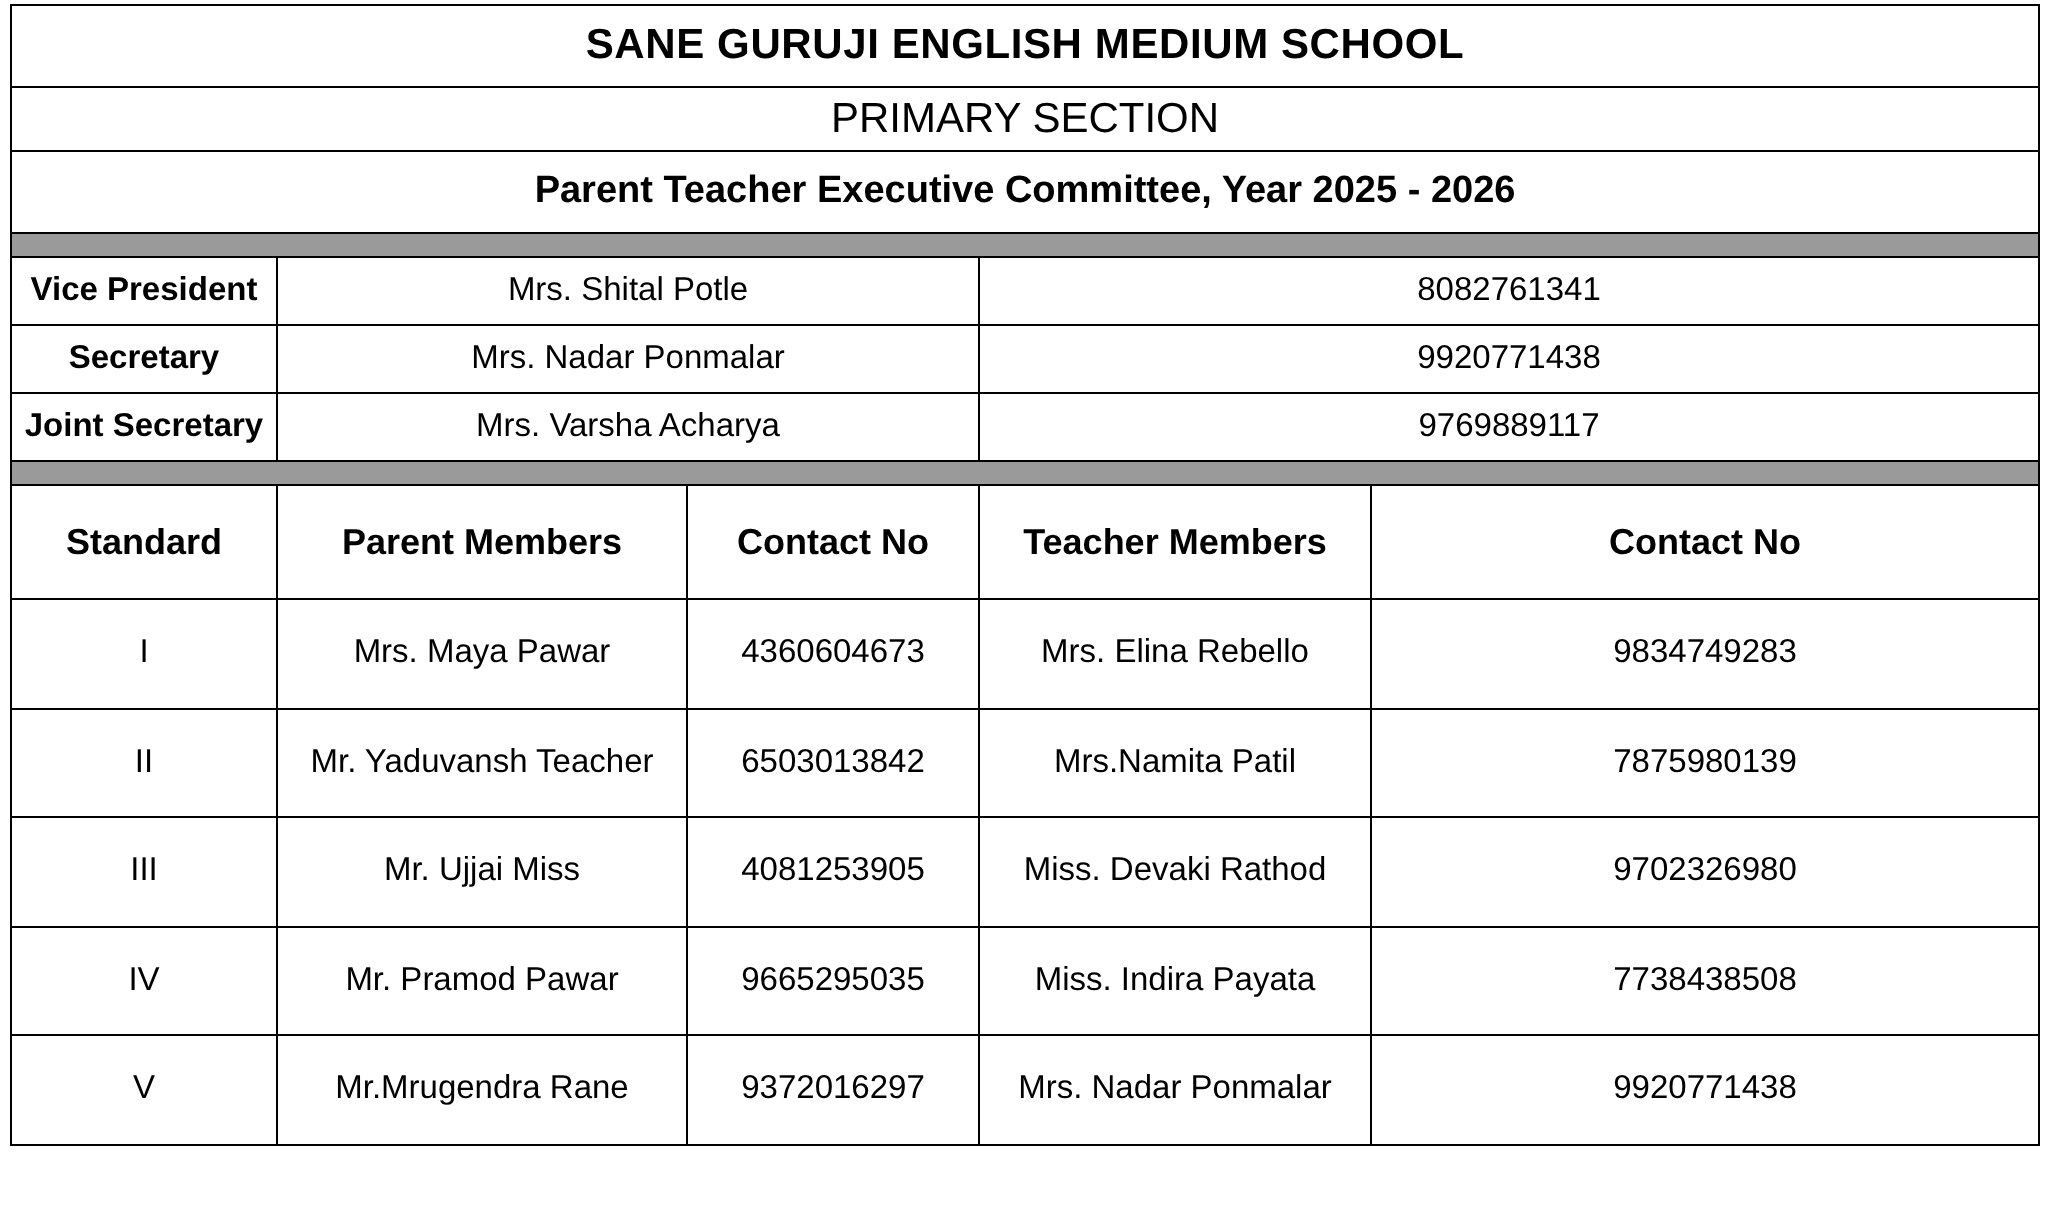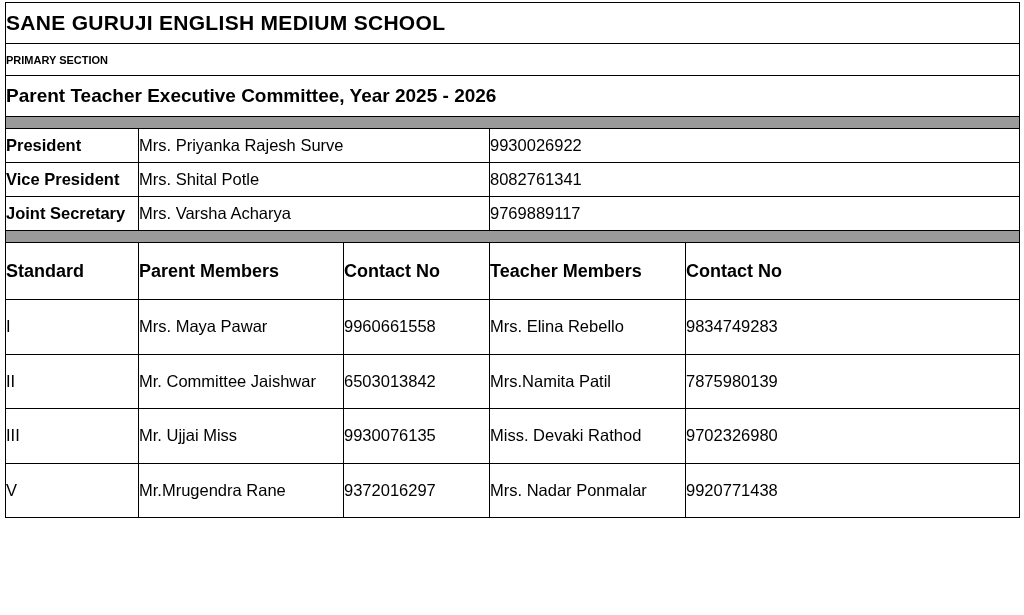--- a/index.html
+++ b/index.html
@@ -23,32 +23,32 @@
   table.doc {
     border-collapse: collapse;
     table-layout: fixed;
     width: 1014px;
     margin: 2px 5px 0 5px;
   }
   table.doc td {
     border: 1.5px solid #000000;
     padding: 0;
     vertical-align: middle;
-    text-align: left;
+    text-align: center;
   }
   .title-cell {
     height: 40px;
     font-size: 21px;
     font-weight: bold;
     letter-spacing: 0.3px;
   }
   .subtitle-cell {
     height: 31px;
-    font-size: 11px;
-    font-weight: bold;
+    font-size: 21px;
+    font-weight: normal;
   }
   .committee-cell {
     height: 40px;
     font-size: 19px;
     font-weight: bold;
   }
   .spacer-row td {
     height: 11px;
     background: #9a9a9a;
     border-left: 1.5px solid #000;
@@ -105,28 +105,28 @@
         <td class="subtitle-cell" colspan="5">PRIMARY SECTION</td>
       </tr>
       <tr>
         <td class="committee-cell" colspan="5">Parent Teacher Executive Committee, Year 2025 - 2026</td>
       </tr>
       <tr class="spacer-row">
         <td colspan="5"></td>
       </tr>
 
       <tr class="office-row">
-        <td class="office-role">President</td>
-        <td class="office-name" colspan="2">Mrs. Priyanka Rajesh Surve</td>
-        <td class="office-phone" colspan="2">9930026922</td>
-      </tr>
-      <tr class="office-row">
         <td class="office-role">Vice President</td>
         <td class="office-name" colspan="2">Mrs. Shital Potle</td>
         <td class="office-phone" colspan="2">8082761341</td>
+      </tr>
+      <tr class="office-row">
+        <td class="office-role">Secretary</td>
+        <td class="office-name" colspan="2">Mrs. Nadar Ponmalar</td>
+        <td class="office-phone" colspan="2">9920771438</td>
       </tr>
       <tr class="office-row">
         <td class="office-role">Joint Secretary</td>
         <td class="office-name" colspan="2">Mrs. Varsha Acharya</td>
         <td class="office-phone" colspan="2">9769889117</td>
       </tr>
 
       <tr class="spacer-row">
         <td colspan="5"></td>
       </tr>
@@ -135,37 +135,44 @@
         <td>Standard</td>
         <td>Parent Members</td>
         <td>Contact No</td>
         <td>Teacher Members</td>
         <td>Contact No</td>
       </tr>
 
       <tr class="data-row">
         <td class="std-cell">I</td>
         <td>Mrs. Maya Pawar</td>
-        <td>9960661558</td>
+        <td>4360604673</td>
         <td>Mrs. Elina Rebello</td>
         <td>9834749283</td>
       </tr>
       <tr class="data-row">
         <td class="std-cell">II</td>
-        <td>Mr. Committee Jaishwar</td>
+        <td>Mr. Yaduvansh Teacher</td>
         <td>6503013842</td>
         <td>Mrs.Namita Patil</td>
         <td>7875980139</td>
       </tr>
       <tr class="data-row">
         <td class="std-cell">III</td>
         <td>Mr. Ujjai Miss</td>
-        <td>9930076135</td>
+        <td>4081253905</td>
         <td>Miss. Devaki Rathod</td>
         <td>9702326980</td>
+      </tr>
+      <tr class="data-row">
+        <td class="std-cell">IV</td>
+        <td>Mr. Pramod Pawar</td>
+        <td>9665295035</td>
+        <td>Miss. Indira Payata</td>
+        <td>7738438508</td>
       </tr>
       <tr class="data-row">
         <td class="std-cell">V</td>
         <td>Mr.Mrugendra Rane</td>
         <td>9372016297</td>
         <td>Mrs. Nadar Ponmalar</td>
         <td>9920771438</td>
       </tr>
     </tbody>
   </table>

